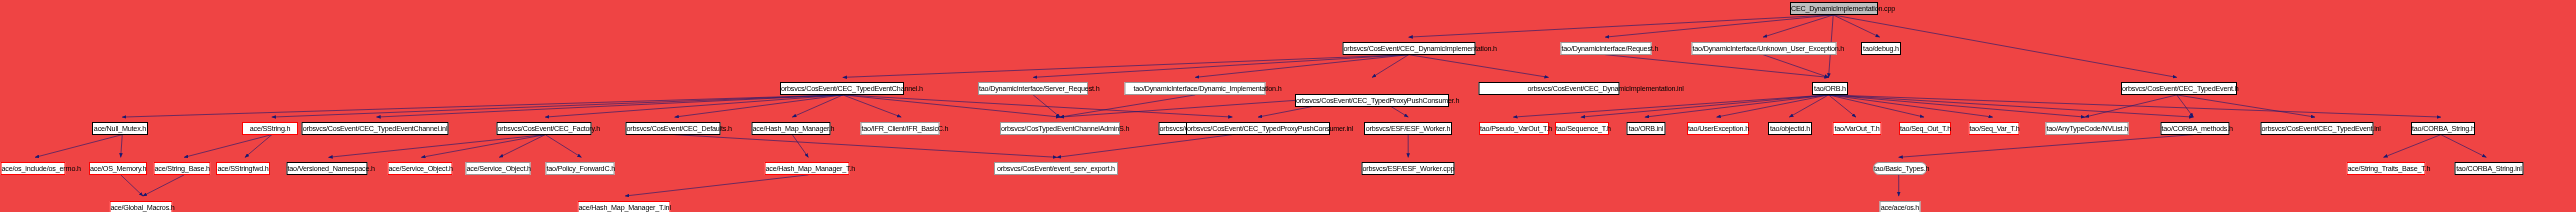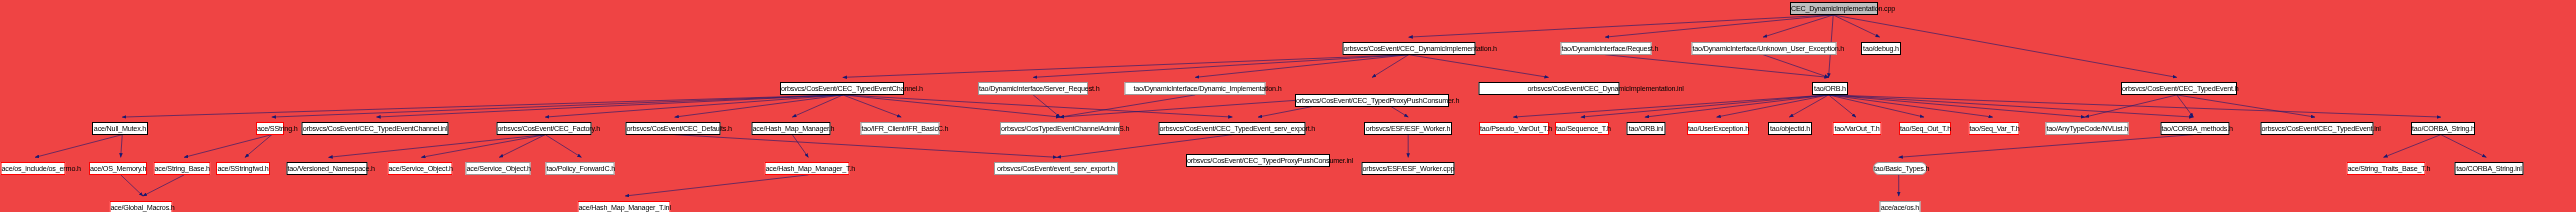--- a/index.html
+++ b/index.html
@@ -129,29 +129,29 @@
       <div class="node " style="left: 1764px; top: 42px; width: 145px;">tao/DynamicInterface/Unknown_User_Exception.h</div>
       <div class="node black" style="left: 1881px; top: 42px; width: 40px;">tao/debug.h</div>
       <div class="node black" style="left: 842px; top: 82px; width: 124px;">orbsvcs/CosEvent/CEC_TypedEventChannel.h</div>
       <div class="node " style="left: 1033px; top: 82px; width: 110px;">tao/DynamicInterface/Server_Request.h</div>
       <div class="node " style="left: 1195px; top: 82px; width: 141px; padding-left: 8px;">tao/DynamicInterface/Dynamic_Implementation.h</div>
       <div class="node black" style="left: 1372px; top: 94px; width: 154px;">orbsvcs/CosEvent/CEC_TypedProxyPushConsumer.h</div>
       <div class="node black" style="left: 1549px; top: 82px; width: 141px; padding-left: 48px;">orbsvcs/CosEvent/CEC_DynamicImplementation.inl</div>
       <div class="node black" style="left: 1830px; top: 82px; width: 36px;">tao/ORB.h</div>
       <div class="node black" style="left: 2179px; top: 82px; width: 116px;">orbsvcs/CosEvent/CEC_TypedEvent.h</div>
       <div class="node black" style="left: 120px; top: 122px; width: 56px;">ace/Null_Mutex.h</div>
-      <div class="node red" style="left: 270px; top: 122px; width: 28px;">ace/SString.h</div>
+      <div class="node red" style="left: 270px; top: 122px; width: 56px;">ace/SString.h</div>
       <div class="node black" style="left: 375px; top: 122px; width: 147px;">orbsvcs/CosEvent/CEC_TypedEventChannel.inl</div>
       <div class="node black" style="left: 544px; top: 122px; width: 95px;">orbsvcs/CosEvent/CEC_Factory.h</div>
       <div class="node black" style="left: 673px; top: 122px; width: 95px;">orbsvcs/CosEvent/CEC_Defaults.h</div>
       <div class="node black" style="left: 791px; top: 122px; width: 79px;">ace/Hash_Map_Manager.h</div>
       <div class="node " style="left: 900px; top: 122px; width: 79px;">tao/IFR_Client/IFR_BasicC.h</div>
       <div class="node " style="left: 1060px; top: 122px; width: 120px;">orbsvcs/CosTypedEventChannelAdminS.h</div>
       <div class="node black" style="left: 1232px; top: 122px; width: 147px;">orbsvcs/CosEvent/CEC_TypedEvent_serv_export.h</div>
-      <div class="node black" style="left: 1258px; top: 122px; width: 144px; margin-top: 32px;">orbsvcs/CosEvent/CEC_TypedProxyPushConsumer.inl</div>
+      <div class="node black" style="left: 1258px; top: 122px; width: 144px;">orbsvcs/CosEvent/CEC_TypedProxyPushConsumer.inl</div>
       <div class="node black" style="left: 1408px; top: 122px; width: 88px;">orbsvcs/ESF/ESF_Worker.h</div>
       <div class="node red" style="left: 1514px; top: 122px; width: 70px;">tao/Pseudo_VarOut_T.h</div>
       <div class="node red" style="left: 1582px; top: 122px; width: 54px;">tao/Sequence_T.h</div>
       <div class="node black" style="left: 1646px; top: 122px; width: 39px;">tao/ORB.inl</div>
       <div class="node red" style="left: 1718px; top: 122px; width: 62px;">tao/UserException.h</div>
       <div class="node black" style="left: 1790px; top: 122px; width: 44px;">tao/objectid.h</div>
       <div class="node red" style="left: 1857px; top: 122px; width: 49px;">tao/VarOut_T.h</div>
       <div class="node red" style="left: 1925px; top: 122px; width: 52px;">tao/Seq_Out_T.h</div>
       <div class="node red" style="left: 1994px; top: 122px; width: 51px;">tao/Seq_Var_T.h</div>
       <div class="node " style="left: 2087px; top: 122px; width: 83px;">tao/AnyTypeCode/NVList.h</div>

